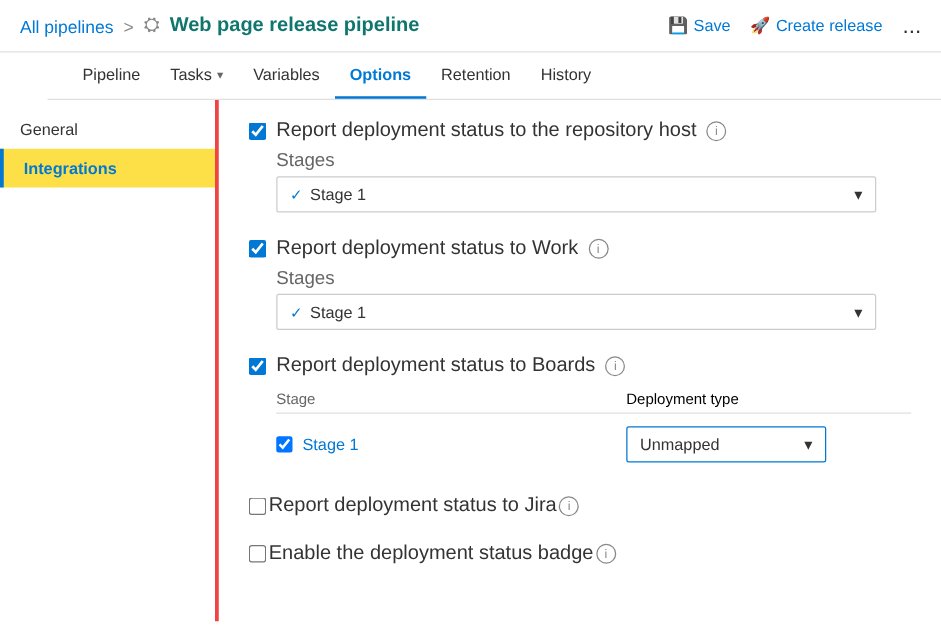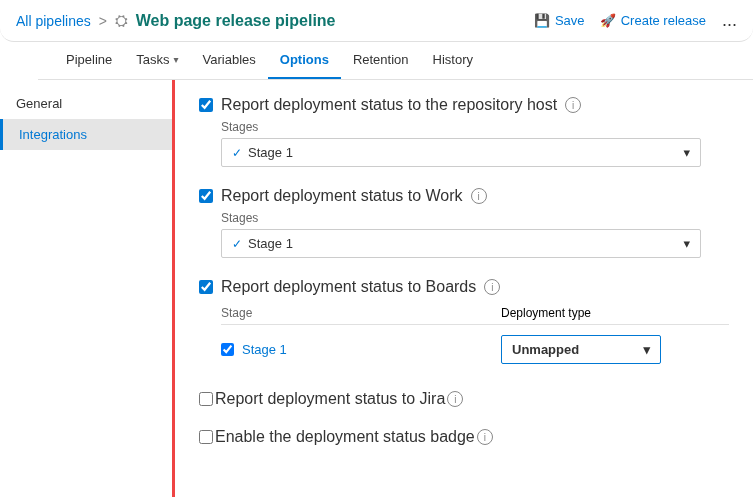--- a/index.html
+++ b/index.html
@@ -5,21 +5,20 @@
     * { box-sizing: border-box; margin: 0; padding: 0; }
     body { font-family: 'Segoe UI', Tahoma, Geneva, Verdana, sans-serif; font-size: 13px; color: #333; background: #fff; width: 753px; height: 501px; overflow: hidden; }
 
     
     .top-bar {
       display: flex;
       align-items: center;
       padding: 10px 16px;
       border-bottom: 1px solid #e0e0e0;
       gap: 8px;
-      border-radius: 14px;
     }
     .breadcrumb-link {
       color: #0078d4;
       cursor: pointer;
       font-size: 14px;
     }
     .breadcrumb-sep {
       color: #888;
       font-size: 14px;
     }
@@ -99,23 +98,23 @@
       padding: 8px 0;
       flex-shrink: 0;
     }
     .sidebar-item {
       padding: 8px 16px;
       cursor: pointer;
       font-size: 13px;
       color: #333;
     }
     .sidebar-item.active {
-      background: #e5e5e5;
+      background: #fde047;
       border-left: 3px solid #0078d4;
-      font-weight: 400;
+      font-weight: 700;
       color: #0078d4;
     }
 
     
     .content {
       flex: 1;
       padding: 16px 24px;
       overflow-y: auto;
     }
 
@@ -149,21 +148,21 @@
       height: 16px;
       border: 1px solid #888;
       border-radius: 50%;
       font-size: 10px;
       color: #888;
       cursor: pointer;
     }
 
     
     .stages-label {
-      font-size: 12px;
+      font-size: 15px;
       color: #666;
       margin-left: 22px;
       margin-bottom: 4px;
     }
 
     
     .dropdown-wrap {
       margin-left: 22px;
       margin-bottom: 12px;
     }
@@ -220,21 +219,20 @@
       display: flex;
       align-items: center;
       gap: 8px;
     }
     .boards-row-right {
       flex: 1;
     }
     .boards-row-right .dropdown {
       width: 160px;
       border-color: #0078d4;
-      font-weight: bold;
     }
     .stage-name-link {
       color: #0078d4;
       cursor: pointer;
     }
 
     
     .simple-checkbox-row {
       display: flex;
       align-items: center;

